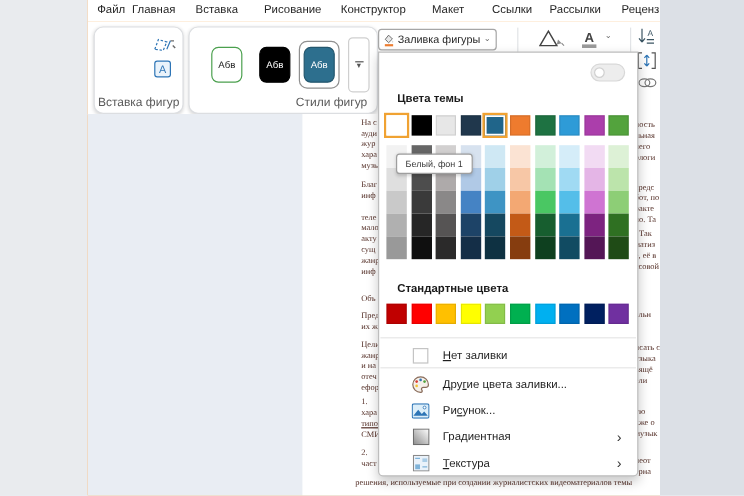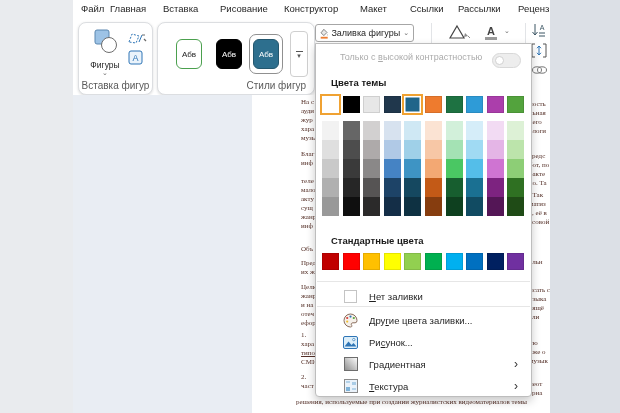--- a/index.html
+++ b/index.html
@@ -83,28 +83,20 @@
     <span class="menutab" style="left:211px">Конструктор</span>
     <span class="menutab" style="left:287px">Макет</span>
     <span class="menutab" style="left:337px">Ссылки</span>
     <span class="menutab" style="left:385px">Рассылки</span>
     <span class="menutab" style="left:445px">Рецензирование</span>
   </div>
 
   <div class="abs" id="ribbon">
 
     <div class="card" id="card-insert">
-      <div id="shapes-btn">
-        <svg width="27" height="27" viewBox="0 0 27 27">
-          <rect x="3" y="2" width="14" height="14" rx="2" fill="#9dc3e6" stroke="#5b87b0"></rect>
-          <circle cx="17" cy="17" r="7.5" fill="#ffffff" stroke="#6d6d6d"></circle>
-        </svg>
-        <div class="lbl">Фигуры</div>
-        <div class="chev">⌄</div>
-      </div>
       <div class="mini-icon" style="left:48px;top:8px">
         <svg width="20" height="13" viewBox="0 0 20 13">
           <path d="M2 10 L5 2 L12 4 L9 11 Z" fill="none" stroke="#2e75b6" stroke-dasharray="2 1.5"></path>
           <path d="M15 3 l3 0" stroke="#6a6a6a"></path>
             <path d="M15 3 l-3 7" stroke="#2e75b6"></path>
           <path d="M17 7 l2 2" stroke="#6a6a6a" stroke-width="1.2"></path>
         </svg>
       </div>
       <div class="mini-icon" style="left:49px;top:27px">
         <svg width="15" height="15" viewBox="0 0 15 15">
@@ -226,21 +218,20 @@
       <span class="docline" style="left: 456px; top: 313px;">ели</span>
       <span class="docline" style="left: 456px; top: 339px;">ую</span>
       <span class="docline" style="left: 456px; top: 348px;">кже о</span>
       <span class="docline" style="left: 456px; top: 357px;">музык</span>
       <span class="docline" style="left: 456px; top: 380px;">неот</span>
       <span class="docline" style="left: 456px; top: 389px;">ерна</span>
       <span class="docline" style="left: 223px; top: 398px;">решения, используемые при создании журналистских видеоматериалов темы</span>
     </div>
 
   <div class="abs" id="panel">
-    <div id="toggle-row"><span>Только с </span><span class="u">в</span><span>ысокой контрастностью</span></div>
     <div id="toggle">
         <div class="knob"></div>
       </div>
 
     <div class="heading" style="top:33px">Цвета темы</div>
     <div class="swatchrow" style="top:52px" id="theme-row">
         <div class="sw ring" style="background: rgb(255, 255, 255);"></div>
         <div class="sw" style="background: rgb(0, 0, 0);"></div>
         <div class="sw" style="background: rgb(231, 231, 231);"></div>
         <div class="sw" style="background: rgb(32, 55, 76);"></div>
@@ -316,20 +307,21 @@
           <div class="vc" style="background: rgb(84, 22, 86);"></div>
         </div>
         <div class="vcol">
           <div class="vc" style="background: rgb(221, 241, 214);"></div>
           <div class="vc" style="background: rgb(188, 228, 171);"></div>
           <div class="vc" style="background: rgb(141, 206, 118);"></div>
           <div class="vc" style="background: rgb(47, 112, 34);"></div>
           <div class="vc" style="background: rgb(31, 75, 22);"></div>
         </div>
       </div>
+    <div id="tooltip">Белый, фон 1</div>
 
     <div class="heading" style="top:191px">Стандартные цвета</div>
     <div class="swatchrow" style="top:209px" id="standard-row">
         <div class="sw" style="background: rgb(192, 0, 0);"></div>
         <div class="sw" style="background: rgb(255, 0, 0);"></div>
         <div class="sw" style="background: rgb(255, 192, 0);"></div>
         <div class="sw" style="background: rgb(255, 255, 0);"></div>
         <div class="sw" style="background: rgb(146, 208, 80);"></div>
         <div class="sw" style="background: rgb(0, 176, 80);"></div>
         <div class="sw" style="background: rgb(0, 176, 240);"></div>

